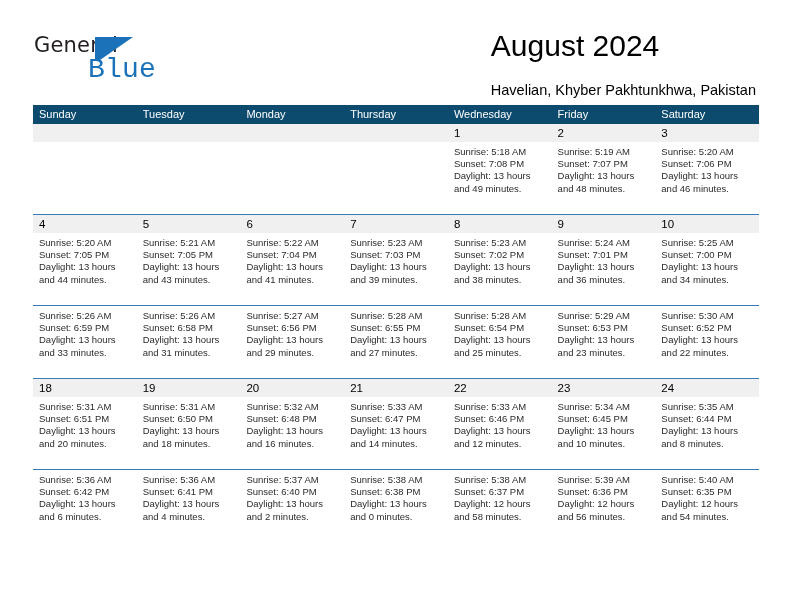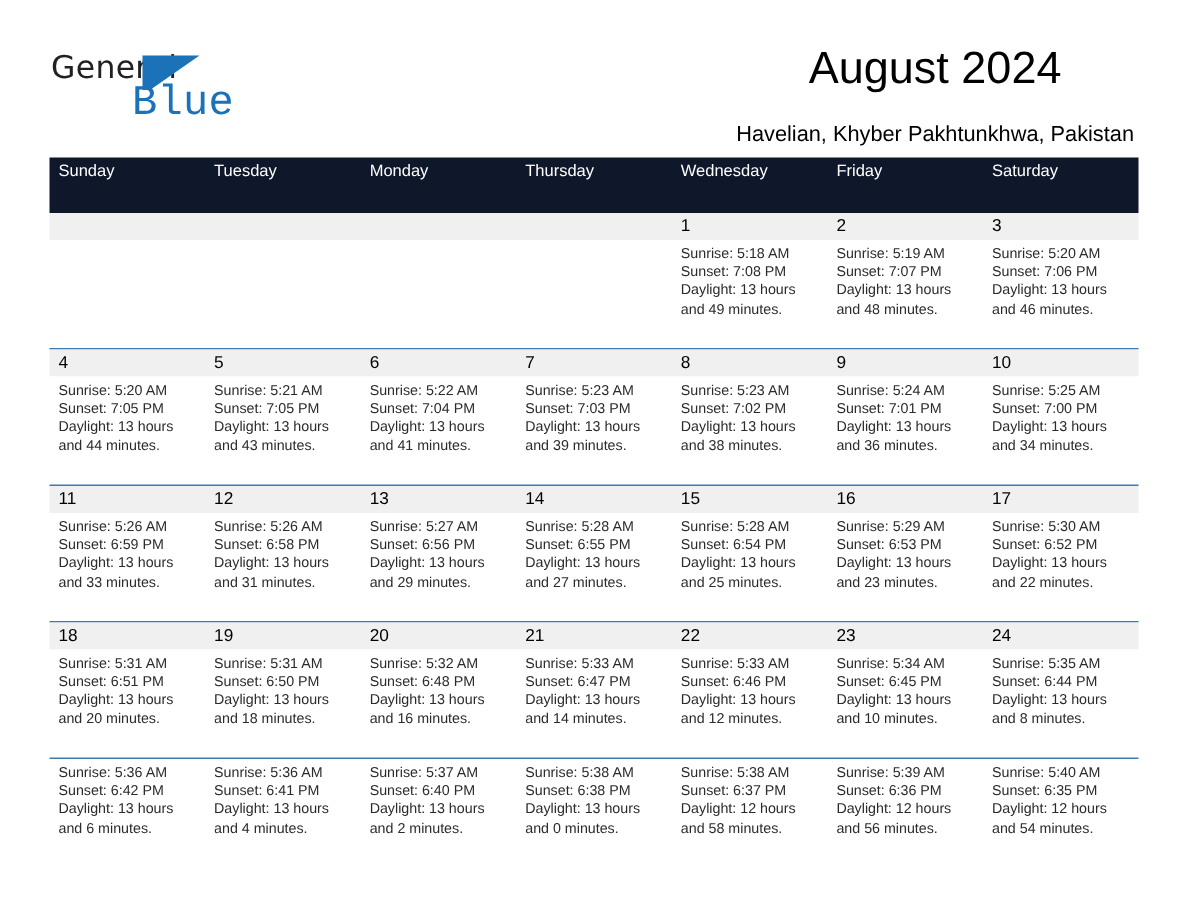--- a/index.html
+++ b/index.html
@@ -76,21 +76,21 @@
     width: 0;
     height: 0;
     border-top: 23px solid #1b72b8;
     border-right: 33px solid transparent;
   }
 
   .title-block {
     position: absolute;
     right: 36px;
     top: 28px;
-    text-align: center;
+    text-align: left;
   }
   .cal-title {
     font-size: 30px;
     font-weight: normal;
     color: #000000;
     line-height: 36px;
     white-space: nowrap;
   }
   .cal-subtitle {
     font-size: 14.5px;
@@ -103,22 +103,22 @@
   
   .calendar {
     position: absolute;
     left: 33px;
     top: 105px;
     width: 726px;
   }
   .weekday-row {
     display: flex;
     width: 726px;
-    height: 37px;
-    background: #0f172a;
+    height: 19px;
+    background: #0c4a6e;
   }
   .weekday {
     flex: 1 1 0;
     min-width: 0;
     color: #ffffff;
     font-size: 11px;
     line-height: 19px;
     padding-left: 6px;
     box-sizing: border-box;
     white-space: nowrap;
@@ -307,29 +307,20 @@
         <div class="detail">
           <div>Sunrise: 5:25 AM</div>
           <div>Sunset: 7:00 PM</div>
           <div>Daylight: 13 hours</div>
           <div>and 34 minutes.</div>
         </div>
       </div>
     </div>
 
     <div class="week-row">
-      <div class="daynum-band">
-        <div class="daynum">11</div>
-        <div class="daynum">12</div>
-        <div class="daynum">13</div>
-        <div class="daynum">14</div>
-        <div class="daynum">15</div>
-        <div class="daynum">16</div>
-        <div class="daynum">17</div>
-      </div>
       <div class="detail-band">
         <div class="detail">
           <div>Sunrise: 5:26 AM</div>
           <div>Sunset: 6:59 PM</div>
           <div>Daylight: 13 hours</div>
           <div>and 33 minutes.</div>
         </div>
         <div class="detail">
           <div>Sunrise: 5:26 AM</div>
           <div>Sunset: 6:58 PM</div>

